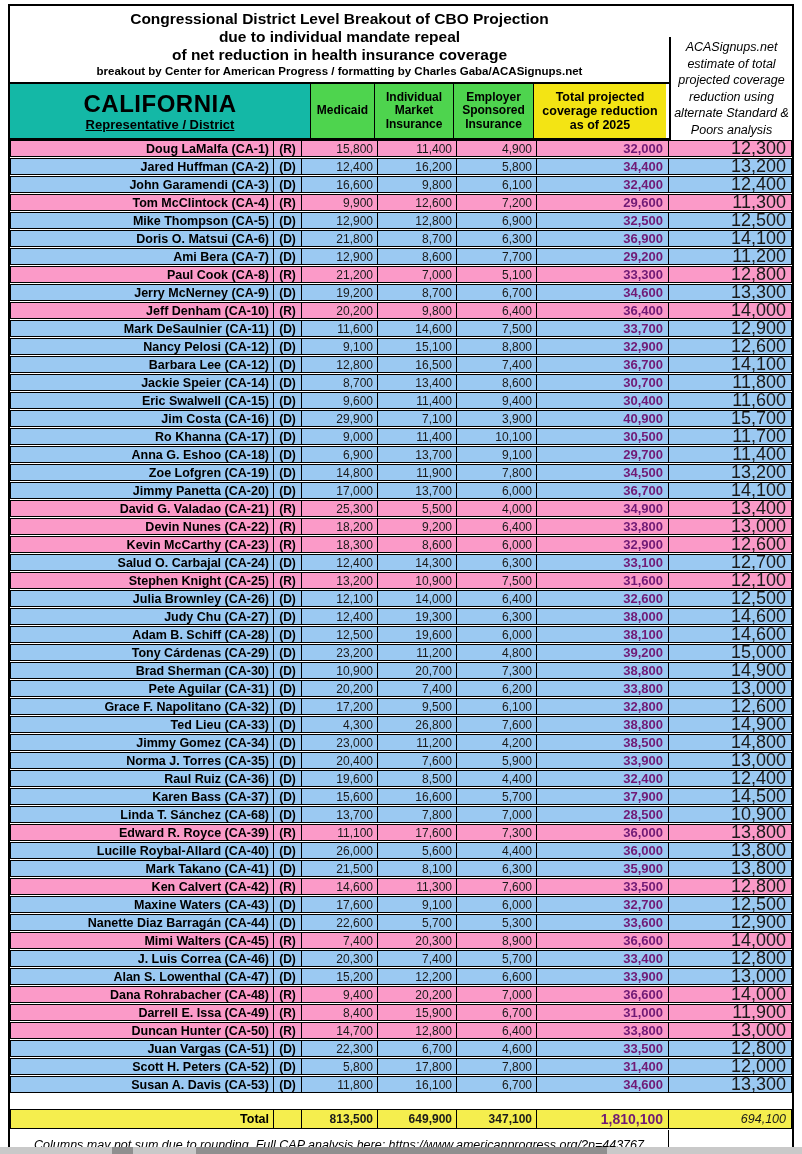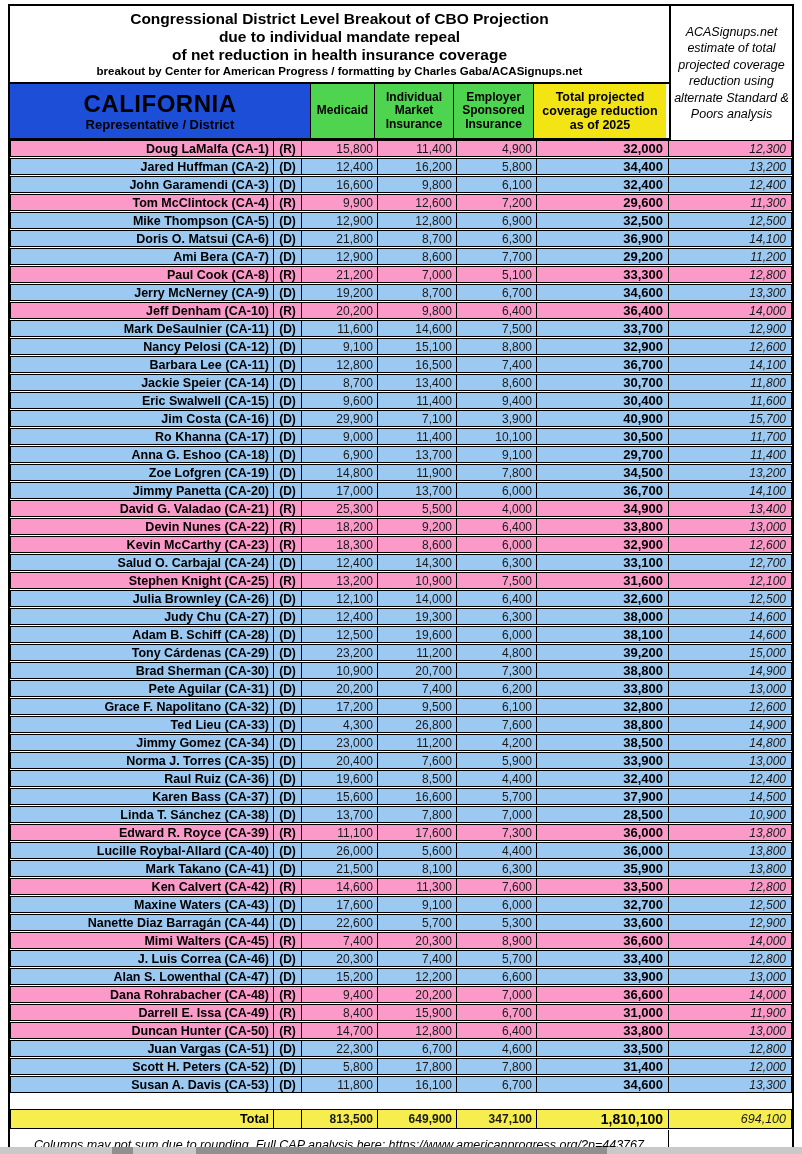--- a/index.html
+++ b/index.html
@@ -8,32 +8,32 @@
   .grid-table{position:absolute;left:8px;top:4px;width:786px;border:2px solid #000;box-sizing:border-box;background:#fff;}
 
   
   .title-block{height:78px;border-bottom:2px solid #000;box-sizing:border-box;
     display:flex;flex-direction:column;justify-content:center;text-align:center;
     width:659px;}
   .title-main{font-weight:bold;font-size:15.5px;line-height:18px;}
   .title-byline{font-weight:bold;font-size:11.5px;line-height:15px;}
 
   
-  .top-flex{display:flex;}
+  .top-flex{display:flex;align-items:flex-end;}
   .right-note{flex:1;border-left:2px solid #000;box-sizing:border-box;
     display:flex;align-items:center;justify-content:center;text-align:center;
     font-style:italic;font-size:12.5px;line-height:1.32;padding:2px 3px;background:#fff;}
 
   
   .hdr-row{display:flex;height:56px;border-bottom:2px solid #000;box-sizing:border-box;width:659px;}
   .hcell{box-sizing:border-box;border-right:1px solid #000;display:flex;flex-direction:column;
     align-items:center;justify-content:center;text-align:center;font-weight:bold;}
-  .state-cell{width:301px;background:#1d4ed8;}
+  .state-cell{width:301px;background:#14b8a6;}
   .state-name{font-size:24px;letter-spacing:.5px;line-height:26px;}
-  .state-sub{font-size:13px;line-height:15px;}
+  .state-sub{font-size:13px;line-height:15px;text-decoration:underline;}
   .green{background:var(--green);}
   .yellow{background:var(--yellow);}
   .hc-med{width:64px;font-size:12px;line-height:13.5px;padding:0 2px;}
   .hc-ind{width:79px;font-size:12px;line-height:13.5px;padding:0 6px;}
   .hc-emp{width:80px;font-size:12px;line-height:13.5px;padding:0 2px;}
   .hc-tot{width:132px;font-size:12.5px;line-height:14px;padding:0 6px;border-right:none;}
 
   
   .tbody{background:#fff;}
   .row{display:flex;height:17px;margin-bottom:1px;}
@@ -42,22 +42,22 @@
     display:flex;align-items:center;overflow:hidden;white-space:nowrap;}
   .cell:first-child{border-left:1px solid #000;}
   .rep .cell{background:var(--pink);}
   .dem .cell{background:var(--blue);}
   .c-name{width:264px;justify-content:flex-end;font-weight:bold;font-size:12.5px;padding-right:4px;}
   .c-party{width:28px;justify-content:center;font-weight:bold;font-size:12px;}
   .c-num{justify-content:flex-end;font-size:12px;padding-right:4px;color:#1a1a1a;}
   .c-med{width:76px;}
   .c-ind{width:79px;}
   .c-emp{width:80px;}
-  .c-tot{width:132px;justify-content:flex-end;font-weight:bold;font-size:13px;padding-right:5px;color:#000000;}
-  .c-sp{width:123px;justify-content:flex-end;font-style:italic;font-size:12px;padding-right:5px;color:#1a1a1a;}
+  .c-tot{width:132px;justify-content:flex-end;font-weight:bold;font-size:13px;padding-right:5px;color:#701a75;}
+  .c-sp{width:123px;justify-content:flex-end;font-size:18px;padding-right:5px;color:#1a1a1a;}
 
   
   .total-row{display:flex;height:20px;margin-top:0;}
   .total-row .cell{height:20px;background:var(--totyellow);font-weight:bold;}
   .total-row .c-tot{font-size:14px;}
   .total-row .c-sp{font-weight:normal;font-style:italic;font-size:12.5px;}
 
   
   .foot-row{display:flex;height:30px;gap:20px;}
   .foot-note{width:659px;box-sizing:border-box;border-right:1px solid #000;
@@ -214,21 +214,21 @@
     <div class="cell c-name">Nancy Pelosi (CA-12)</div>
     <div class="cell c-party">(D)</div>
     <div class="cell c-num c-med">9,100</div>
     <div class="cell c-num c-ind">15,100</div>
     <div class="cell c-num c-emp">8,800</div>
     <div class="cell c-tot">32,900</div>
     <div class="cell c-sp">12,600</div>
   </div>
 
   <div class="row dem">
-    <div class="cell c-name">Barbara Lee (CA-11)</div>
+    <div class="cell c-name">Barbara Lee (CA-12)</div>
     <div class="cell c-party">(D)</div>
     <div class="cell c-num c-med">12,800</div>
     <div class="cell c-num c-ind">16,500</div>
     <div class="cell c-num c-emp">7,400</div>
     <div class="cell c-tot">36,700</div>
     <div class="cell c-sp">14,100</div>
   </div>
 
   <div class="row dem">
     <div class="cell c-name">Jackie Speier (CA-14)</div>
@@ -464,21 +464,21 @@
     <div class="cell c-name">Karen Bass (CA-37)</div>
     <div class="cell c-party">(D)</div>
     <div class="cell c-num c-med">15,600</div>
     <div class="cell c-num c-ind">16,600</div>
     <div class="cell c-num c-emp">5,700</div>
     <div class="cell c-tot">37,900</div>
     <div class="cell c-sp">14,500</div>
   </div>
 
   <div class="row dem">
-    <div class="cell c-name">Linda T. Sánchez (CA-38)</div>
+    <div class="cell c-name">Linda T. Sánchez (CA-68)</div>
     <div class="cell c-party">(D)</div>
     <div class="cell c-num c-med">13,700</div>
     <div class="cell c-num c-ind">7,800</div>
     <div class="cell c-num c-emp">7,000</div>
     <div class="cell c-tot">28,500</div>
     <div class="cell c-sp">10,900</div>
   </div>
 
   <div class="row rep">
     <div class="cell c-name">Edward R. Royce (CA-39)</div>

